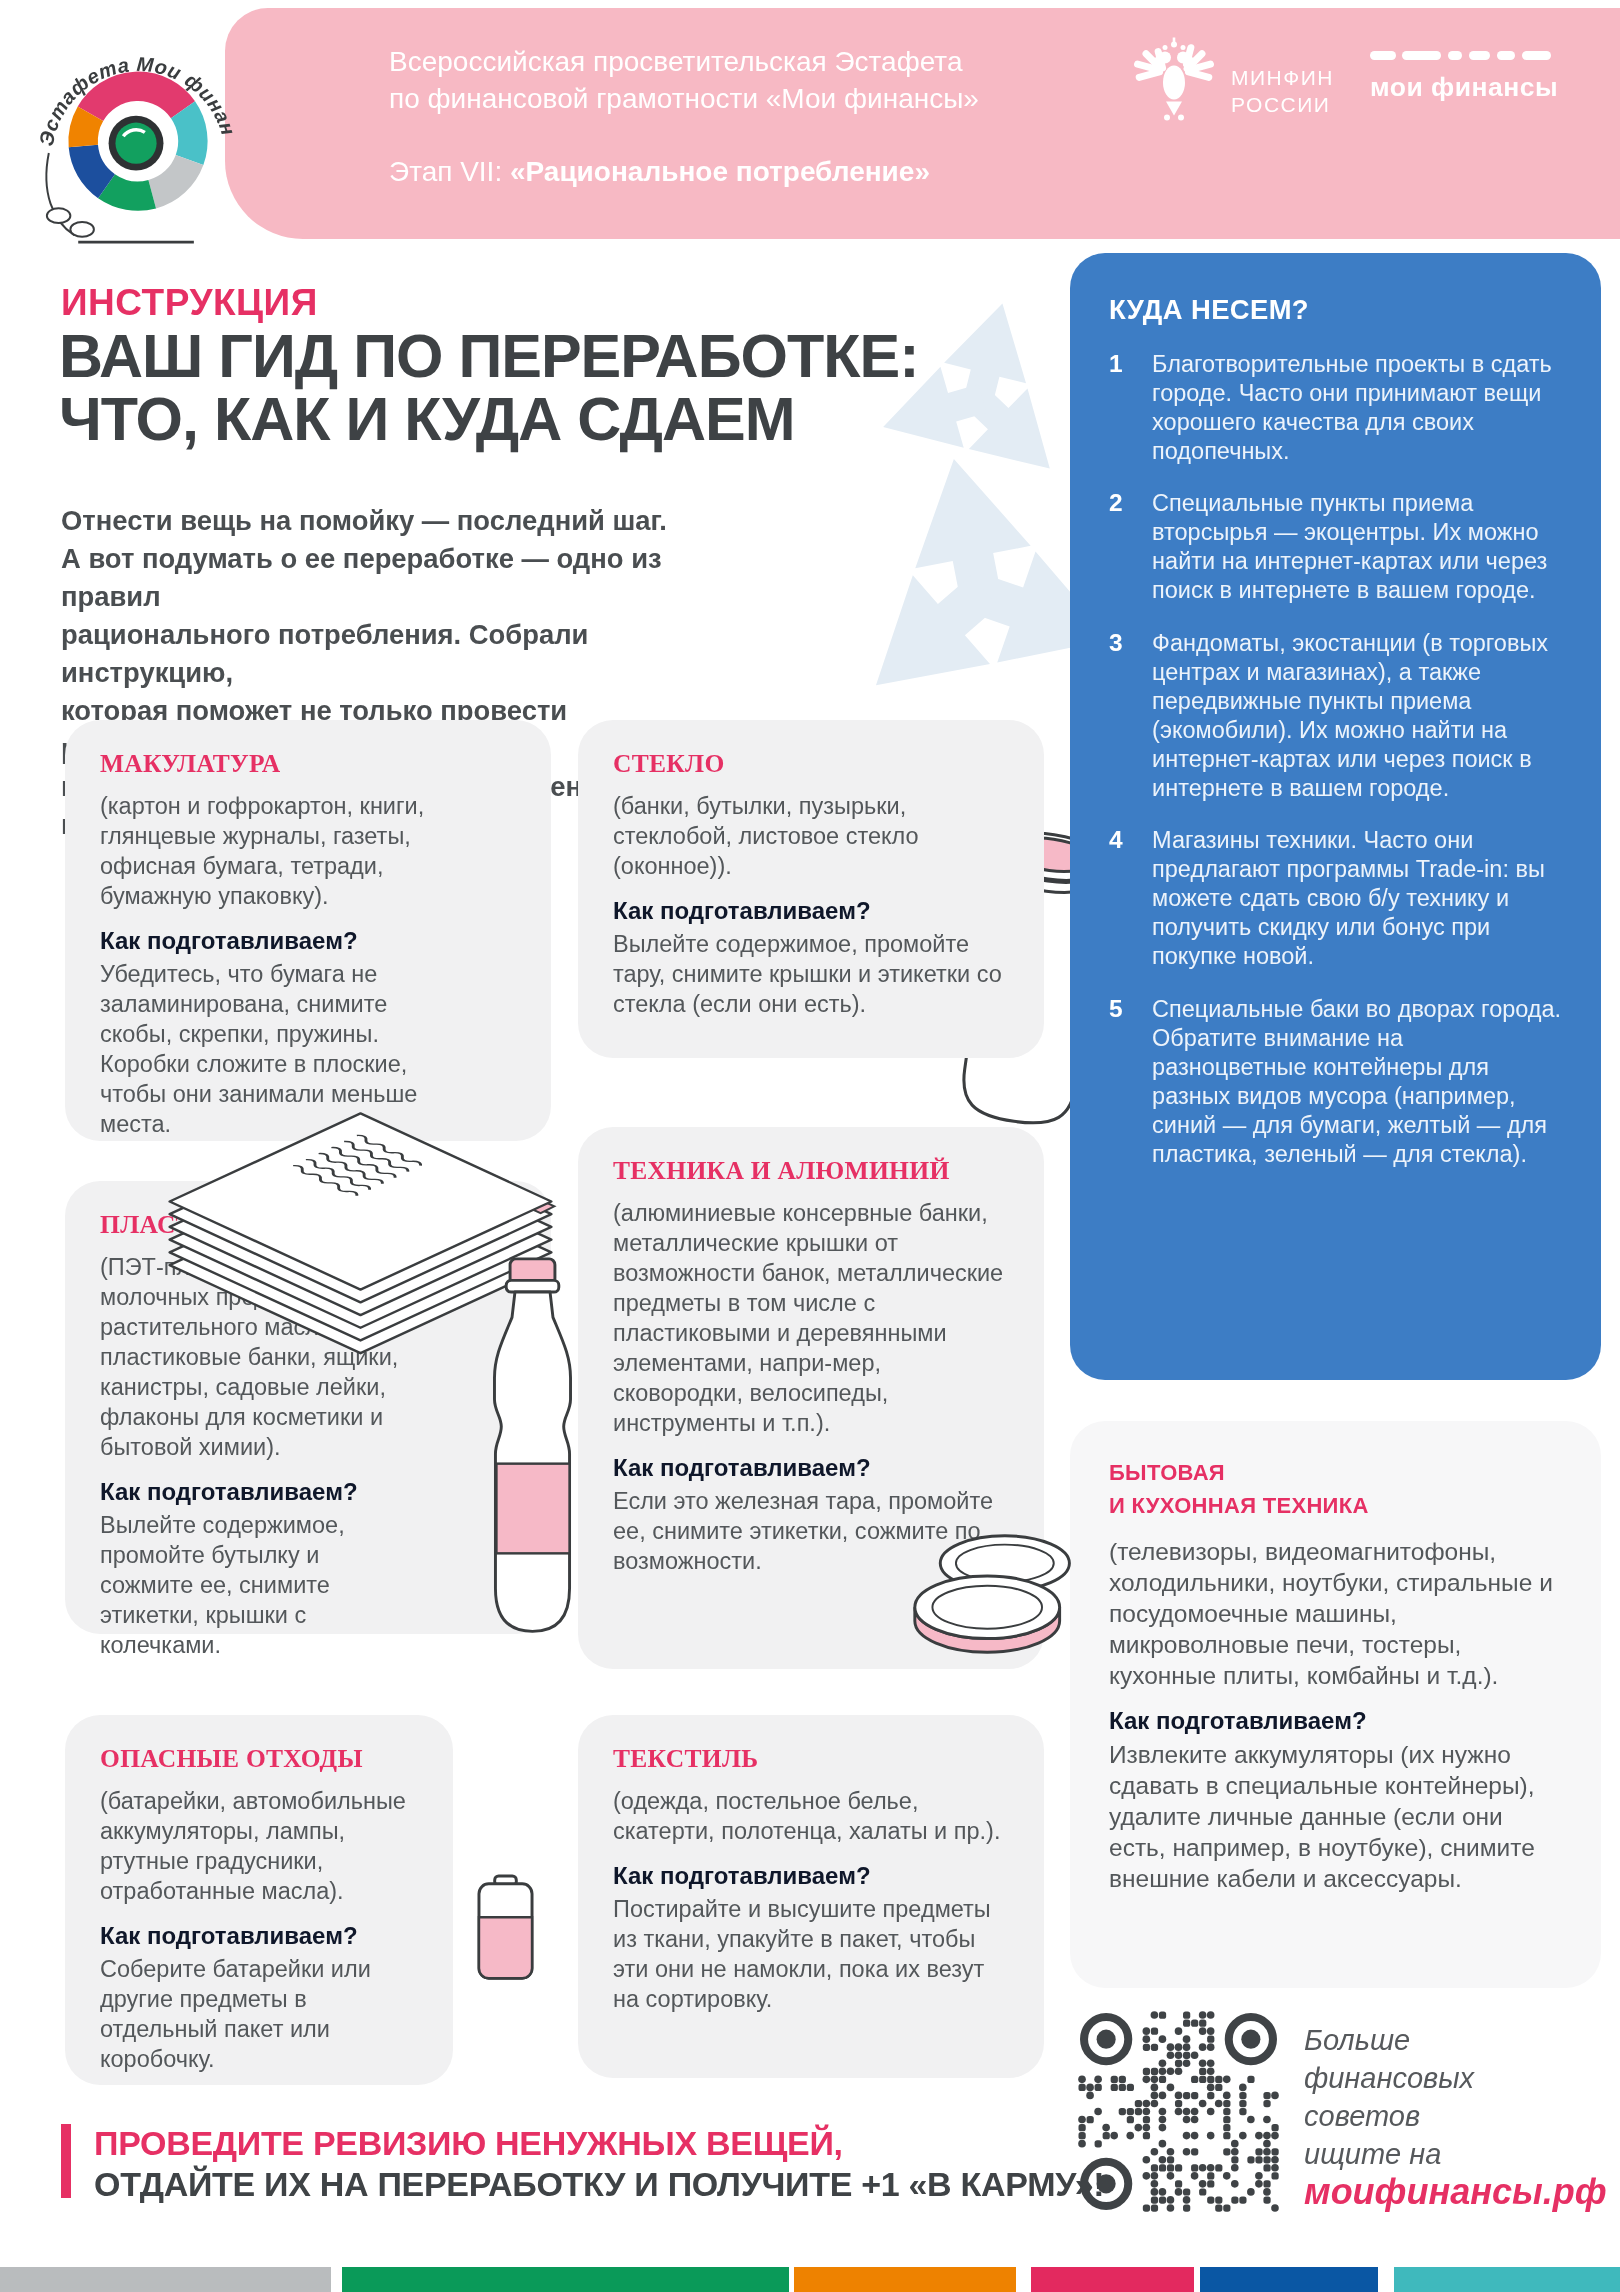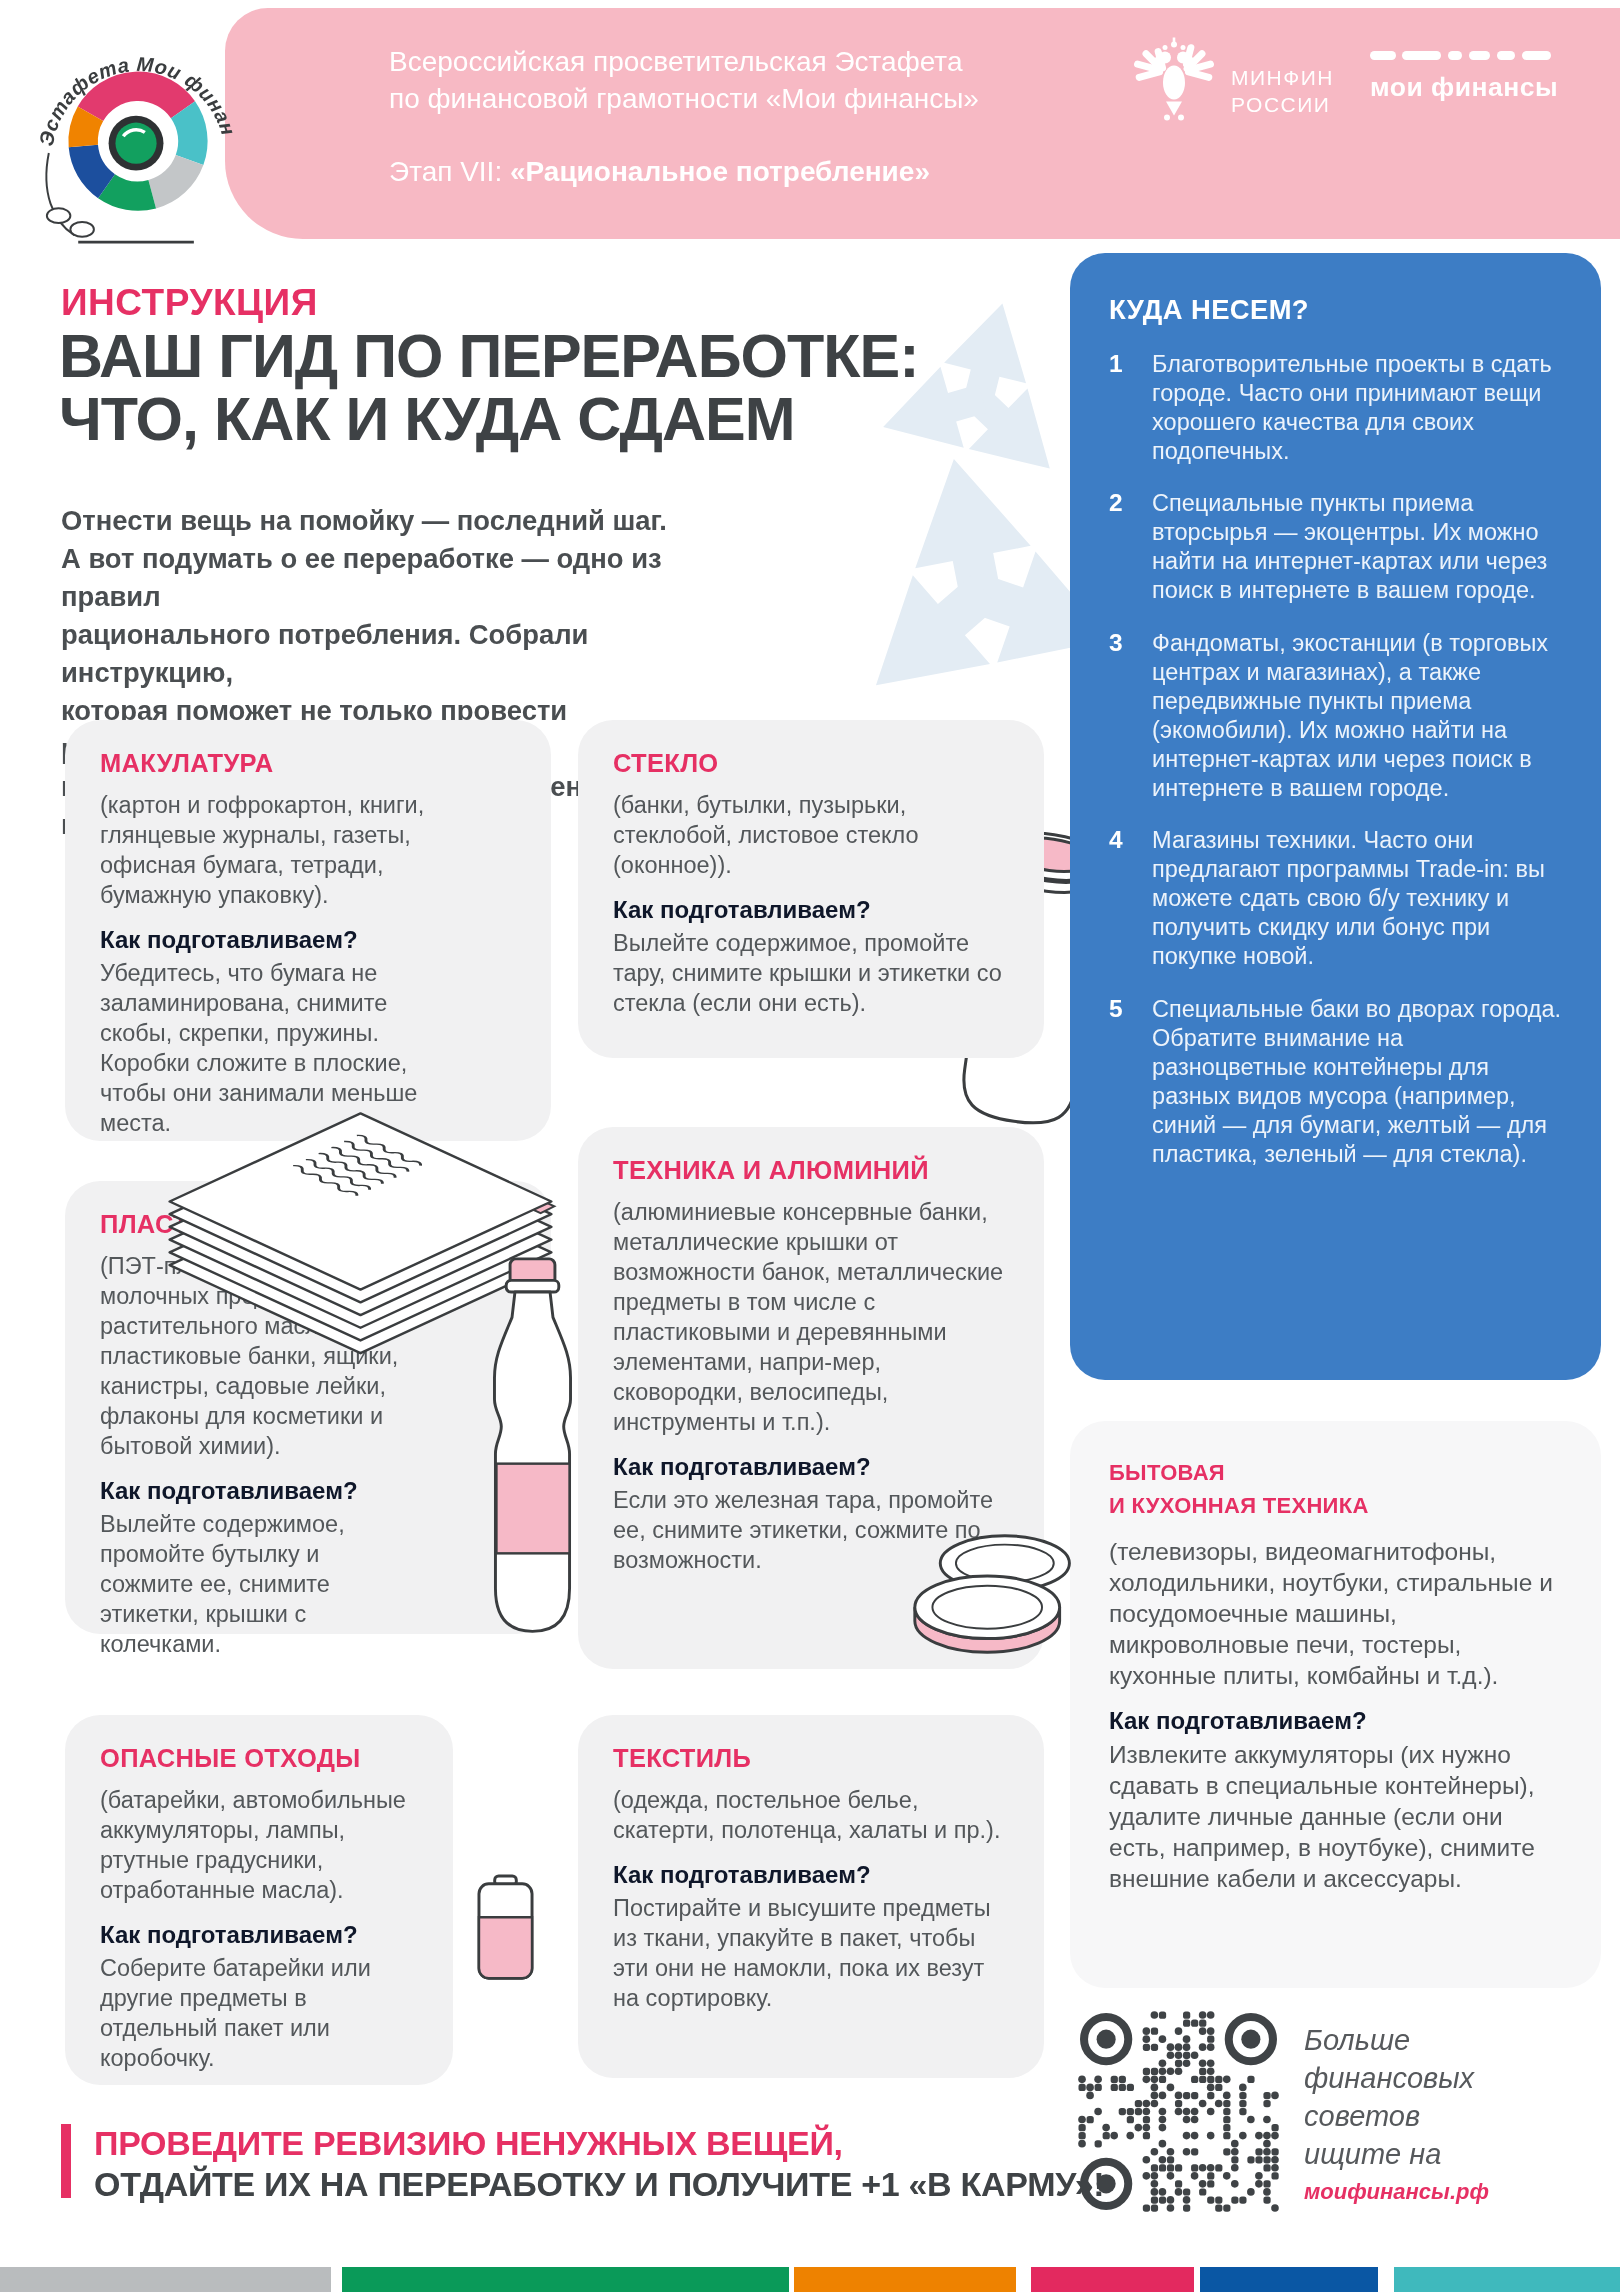--- a/index.html
+++ b/index.html
@@ -33,21 +33,21 @@
 
   
   .wm{position:absolute;z-index:0;}
   .wm path{fill:var(--light-blue);}
   .wm1{left:875px;top:286px;width:211px;height:211px;transform:rotate(14deg);}
   .wm2{left:831px;top:436px;width:294px;height:294px;transform:rotate(-11deg);}
 
   
   .card{position:absolute;background:var(--card-bg);border-radius:35px;
         padding:29px 35px;box-sizing:border-box;z-index:1;}
-  .card h3{margin:0 0 11.8px;font-size:25.5px;font-weight:700;color:var(--accent);letter-spacing:0.3px;}
+  .card h3{margin:0 0 11.8px;font-size:25.5px;font-weight:700;color:var(--accent);letter-spacing:0.3px;font-family:Liberation Serif, serif;}
   .card .items,.card .how{font-size:23.5px;line-height:30px;color:var(--body);}
   .how-label{margin-top:16.7px;margin-bottom:3.9px;font-size:24px;font-weight:700;color:#0f172a;}
   .card-makulatura{left:65px;top:720px;width:486px;height:421px;padding-right:108px;}
   .card-steklo{left:578px;top:720px;width:466px;height:338px;}
   .card-plastik{left:65px;top:1181px;width:486px;height:453px;padding-right:147px;}
   .card-zhelezo{left:578px;top:1127px;width:466px;height:542px;}
   .card-opasnye{left:65px;top:1715px;width:388px;height:370px;}
   .card-tekstil{left:578px;top:1715px;width:466px;height:363px;}
 
   
@@ -62,21 +62,21 @@
   .appl{position:absolute;left:1070px;top:1421px;width:531px;height:567px;z-index:1;
         background:var(--appl-bg);border-radius:35px;padding:35px 39px;box-sizing:border-box;}
   .appl h3{margin:0 0 13.7px;font-size:22px;font-weight:700;color:var(--accent);
            line-height:33px;white-space:pre-line;letter-spacing:0.3px;}
   .appl .items,.appl .how{font-size:24.5px;line-height:31px;color:var(--body);}
 
   
   .qr-svg{position:absolute;left:1078px;top:2011px;width:201px;height:201px;z-index:1;}
   .qr-text{position:absolute;left:1304px;top:2021px;font-size:29px;font-style:italic;
            color:#56595c;line-height:38px;white-space:pre-line;z-index:1;}
-  .qr-link{color:var(--accent);font-weight:700;font-style:italic;font-size:22px;}
+  .qr-link{color:var(--accent);font-weight:700;font-style:italic;font-size:36px;}
 
   
   .footer-bar{position:absolute;left:61px;top:2124px;width:9.8px;height:74px;background:var(--accent);}
   .f1{position:absolute;left:94px;top:2124px;font-size:34px;font-weight:700;color:var(--accent);letter-spacing:-0.3px;}
   .f2{position:absolute;left:94px;top:2165px;font-size:34px;font-weight:700;color:#3f4346;letter-spacing:-0.3px;}
   .stripe-seg{position:absolute;top:2267px;height:25.5px;}
   .s1{left:0;width:331px}.s2{left:342px;width:447px}.s3{left:794px;width:222px}
   .s4{left:1031px;width:163px}.s5{left:1200px;width:178px}.s6{left:1394px;width:226px}
 
   

